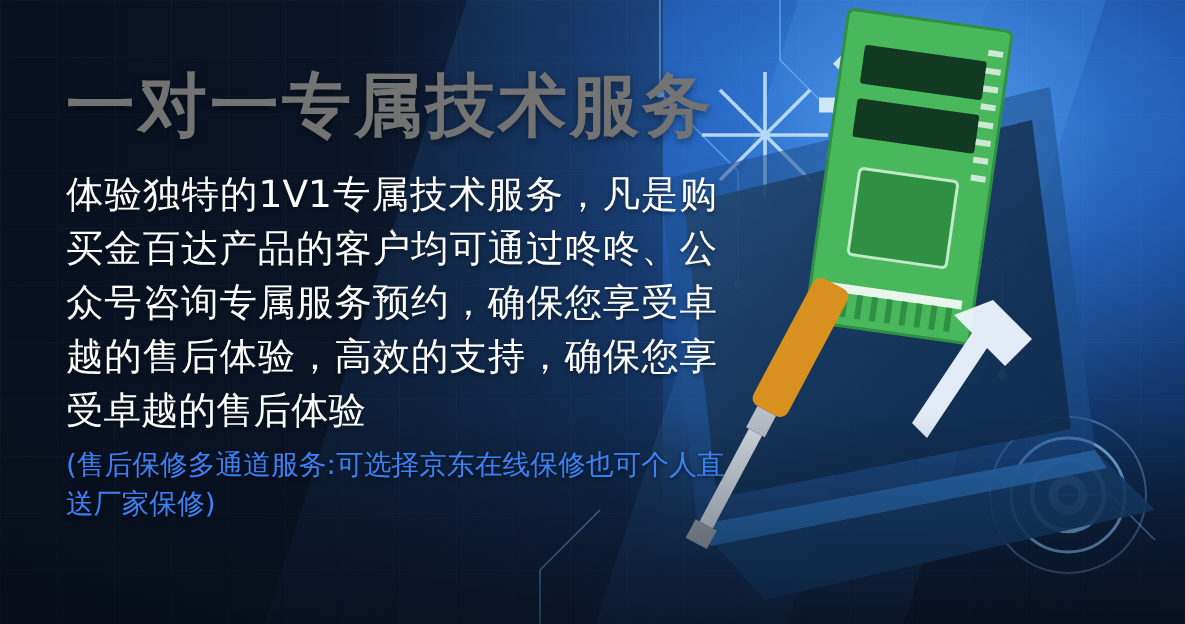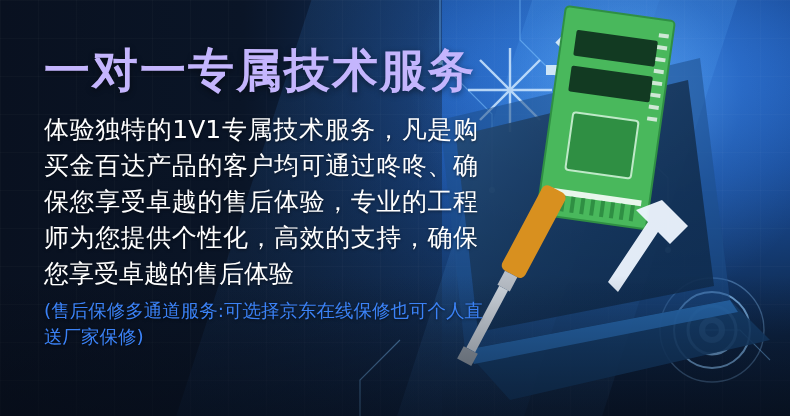--- a/index.html
+++ b/index.html
@@ -56,21 +56,21 @@
   .deco { position: absolute; inset: 0; }
   
   .text-wrap {
     position: absolute; left: 44px; top: 46px; width: 440px;
   }
   .headline {
     font-size: 46px;
     font-weight: bold;
     letter-spacing: 2px;
     line-height: 1.08;
-    color: #c4b5fd;
+    color: #737373;
     text-shadow: 0 2px 6px rgba(0,0,0,.45);
     white-space: nowrap;
   }
   .body-copy {
     margin-top: 16px;
     width: 434px;
     font-size: 25px;
     line-height: 1.44;
     color: #ffffff;
     text-align: justify;
@@ -206,17 +206,17 @@
       <rect x="34" y="96" width="14" height="16" fill="#b9bfc7"></rect>
       <rect x="36" y="112" width="10" height="70" fill="#cfd6de"></rect>
       <rect x="33" y="182" width="16" height="14" fill="#9aa3ad"></rect>
     </g>
   </svg>
 
   <div class="bg-bottom-shade"></div>
 
   <div class="text-wrap">
     <div class="headline">一对一专属技术服务</div>
-    <div class="body-copy">体验独特的1V1专属技术服务，凡是购买金百达产品的客户均可通过咚咚、确保您享受卓越的售后体验，专业的工程师为您提供个性化，高效的支持，确保您享受卓越的售后体验</div>
+    <div class="body-copy">体验独特的1V1专属技术服务，凡是购买金百达产品的客户均可通过咚咚、公众号咨询专属服务预约，确保您享受卓越的售后体验，高效的支持，确保您享受卓越的售后体验</div>
     <div class="note">(售后保修多通道服务:可选择京东在线保修也可个人直送厂家保修)</div>
   </div>
 
 </div>
 
 </body></html>

